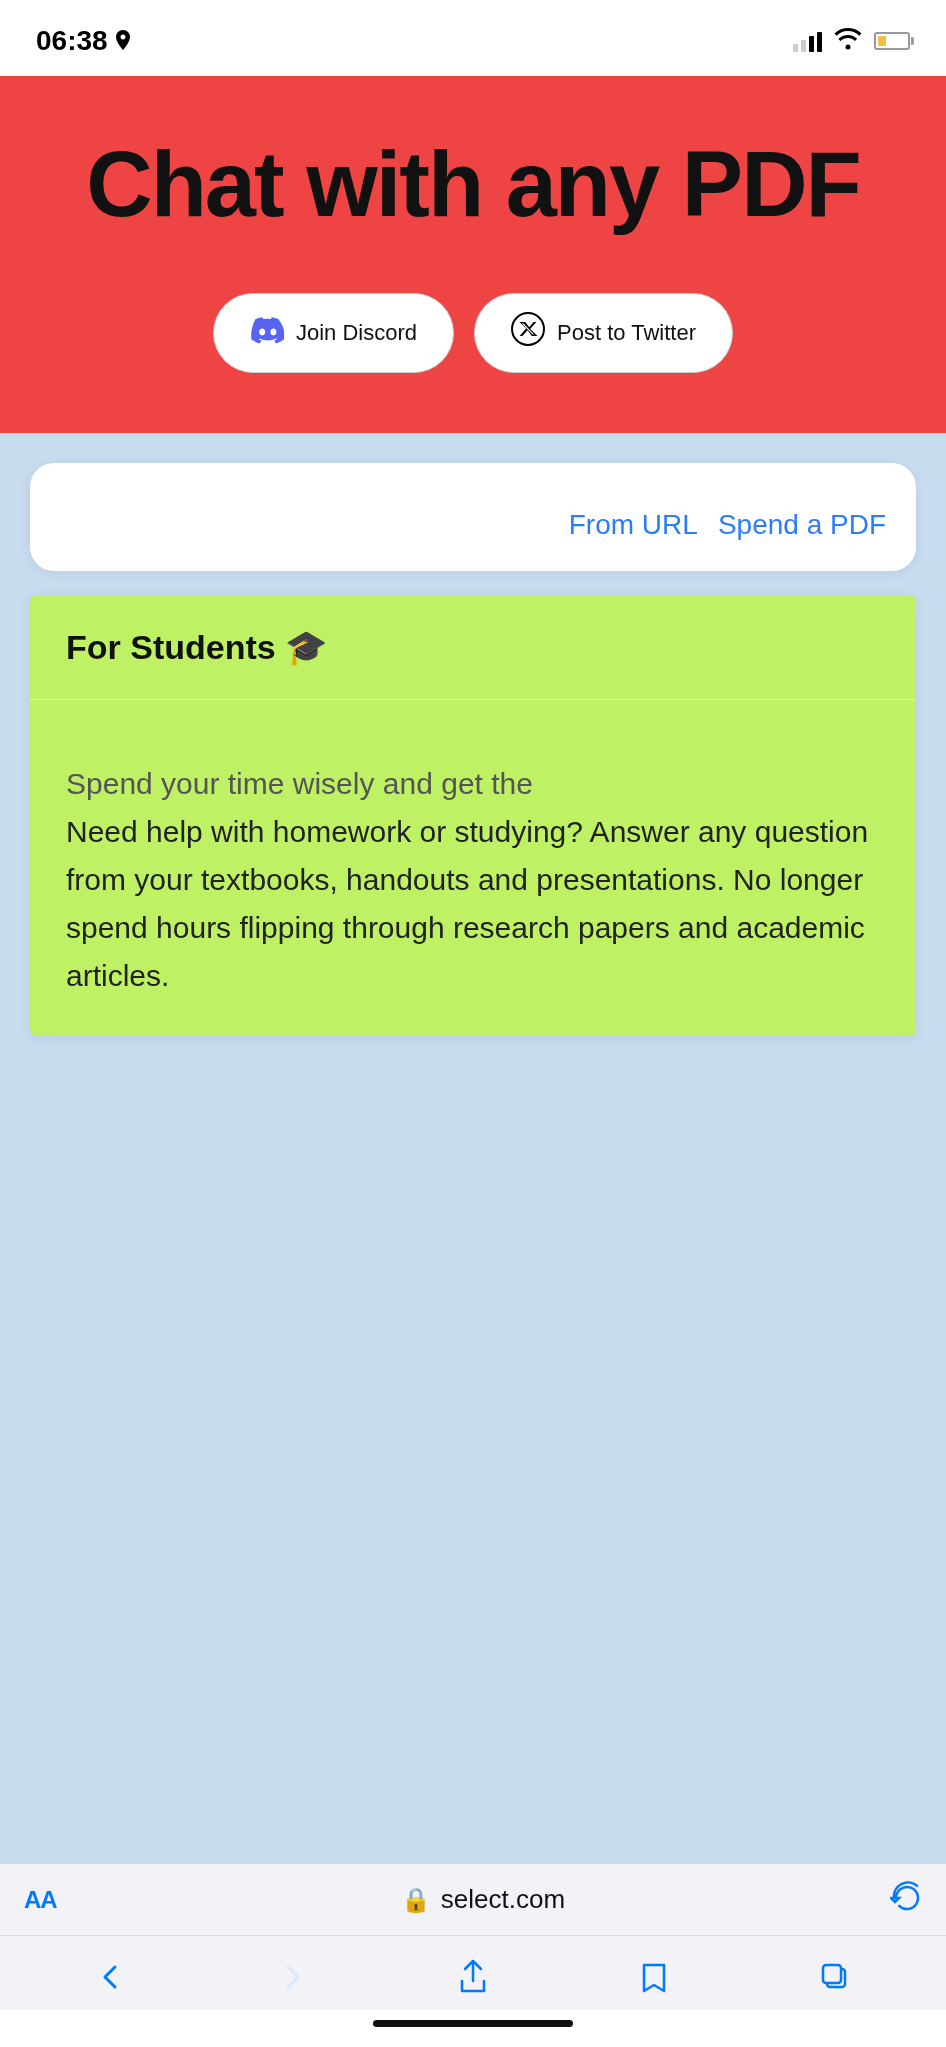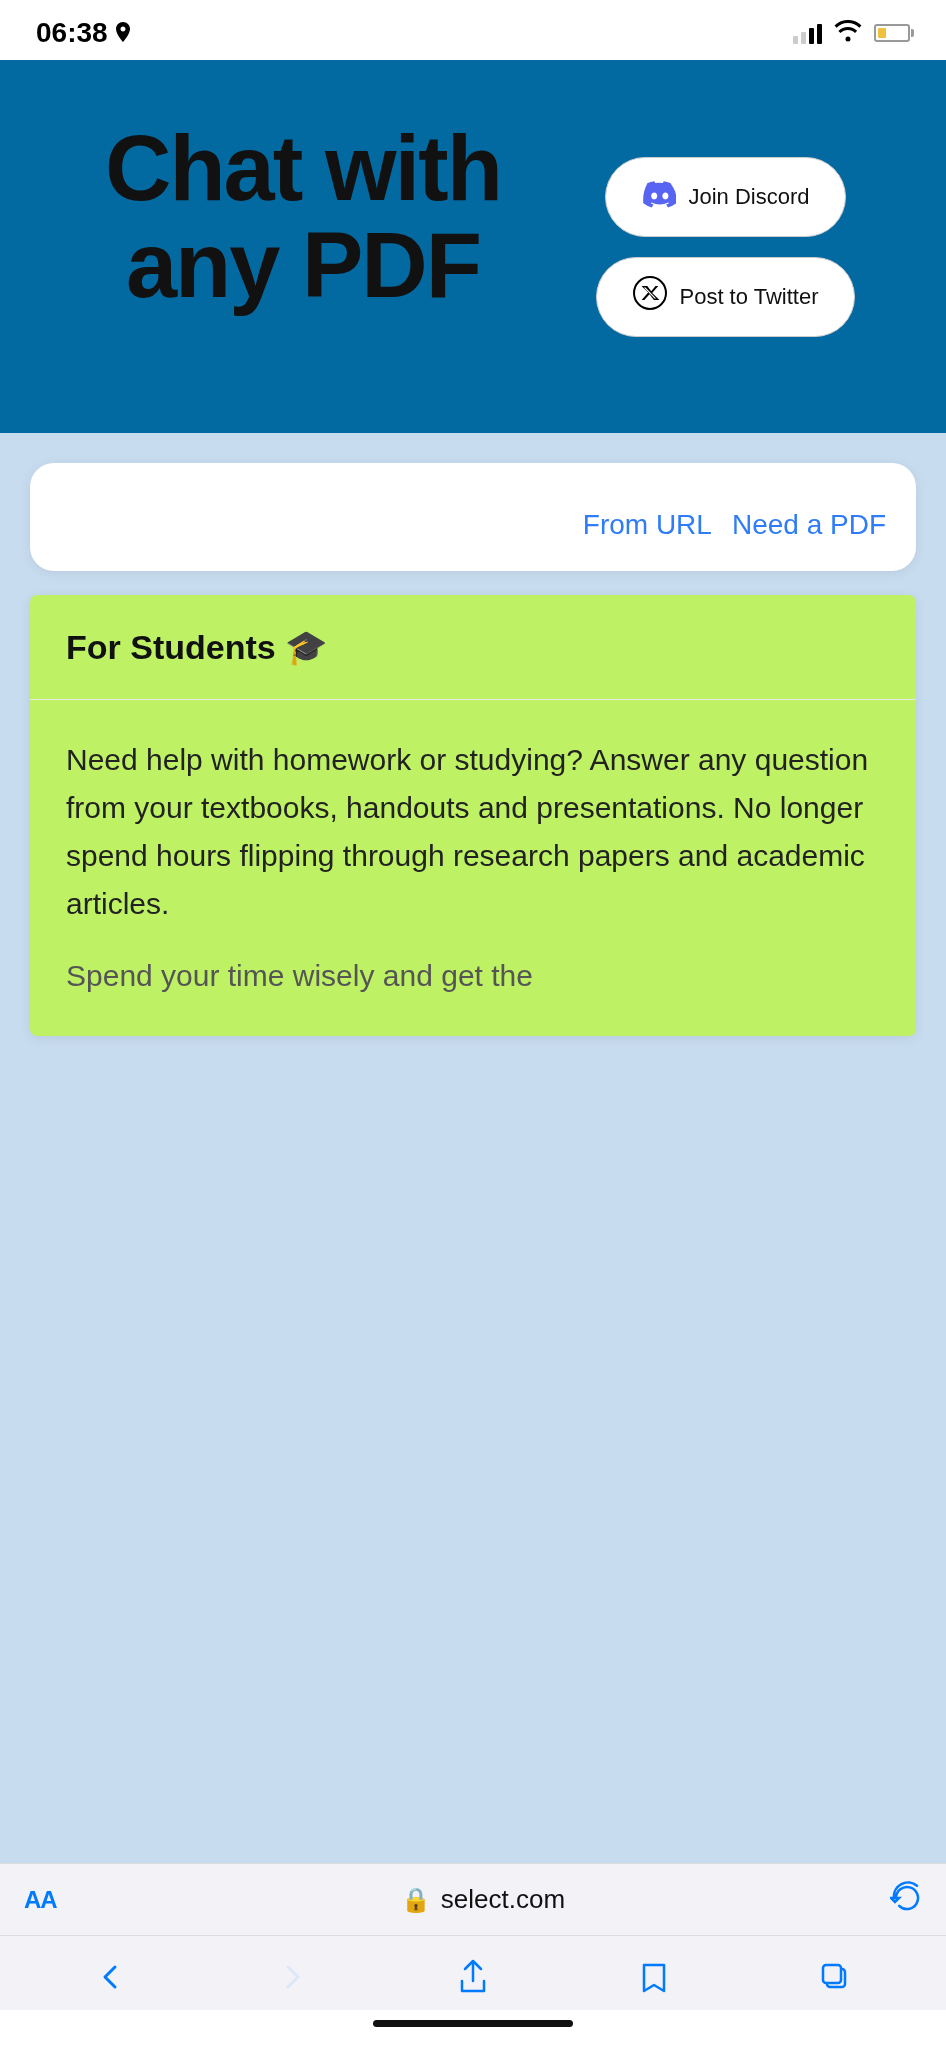--- a/index.html
+++ b/index.html
@@ -14,21 +14,21 @@
       flex-direction: column;
     }
 
     
     .status-bar {
       background: #fff;
       display: flex;
       align-items: center;
       justify-content: space-between;
       padding: 14px 36px 8px 36px;
-      height: 60px;
+      height: 76px;
     }
 
     .status-time {
       font-size: 28px;
       font-weight: 700;
       color: #000;
       display: flex;
       align-items: center;
       gap: 6px;
     }
@@ -79,23 +79,24 @@
 
     .battery-level {
       width: 30%;
       height: 100%;
       background: #f0c040;
       border-radius: 1px;
     }
 
     
     .hero {
-      background: #0369a1;
+      background: #ef4444;
       padding: 60px 50px 60px 50px;
       display: flex;
+      flex-direction: column;
       align-items: center;
       text-align: center;
       flex: 0 0 auto;
     }
 
     .hero-title {
       font-size: 92px;
       font-weight: 800;
       color: #111;
       line-height: 1.05;
@@ -347,34 +348,34 @@
       <span>Post to Twitter</span>
     </button>
   </div>
 </div>
 
 <div class="main-content">
 
   <div class="upload-card">
     <div class="upload-links">
       <span class="upload-link">From URL</span>
-      <span class="upload-link">Need a PDF</span>
+      <span class="upload-link">Spend a PDF</span>
     </div>
   </div>
 
   <div class="students-card">
     <div class="students-header">
       <h2 class="students-title">For Students 🎓</h2>
     </div>
     <div class="students-body">
+      <p class="students-text" style="margin-top:24px; color:#555;">
+        <span>Spend your time wisely and get the</span>
+      </p>
       <p class="students-text">
         <span>Need help with homework or studying? Answer any question from your textbooks, handouts and presentations. No longer spend hours flipping through research papers and academic articles.</span>
-      </p>
-      <p class="students-text" style="margin-top:24px; color:#555;">
-        <span>Spend your time wisely and get the</span>
       </p>
     </div>
   </div>
 
 </div>
 
 <div class="browser-bar">
   <span class="browser-aa">AA</span>
   <div class="browser-url-wrap">
     <span class="browser-lock">🔒</span>

